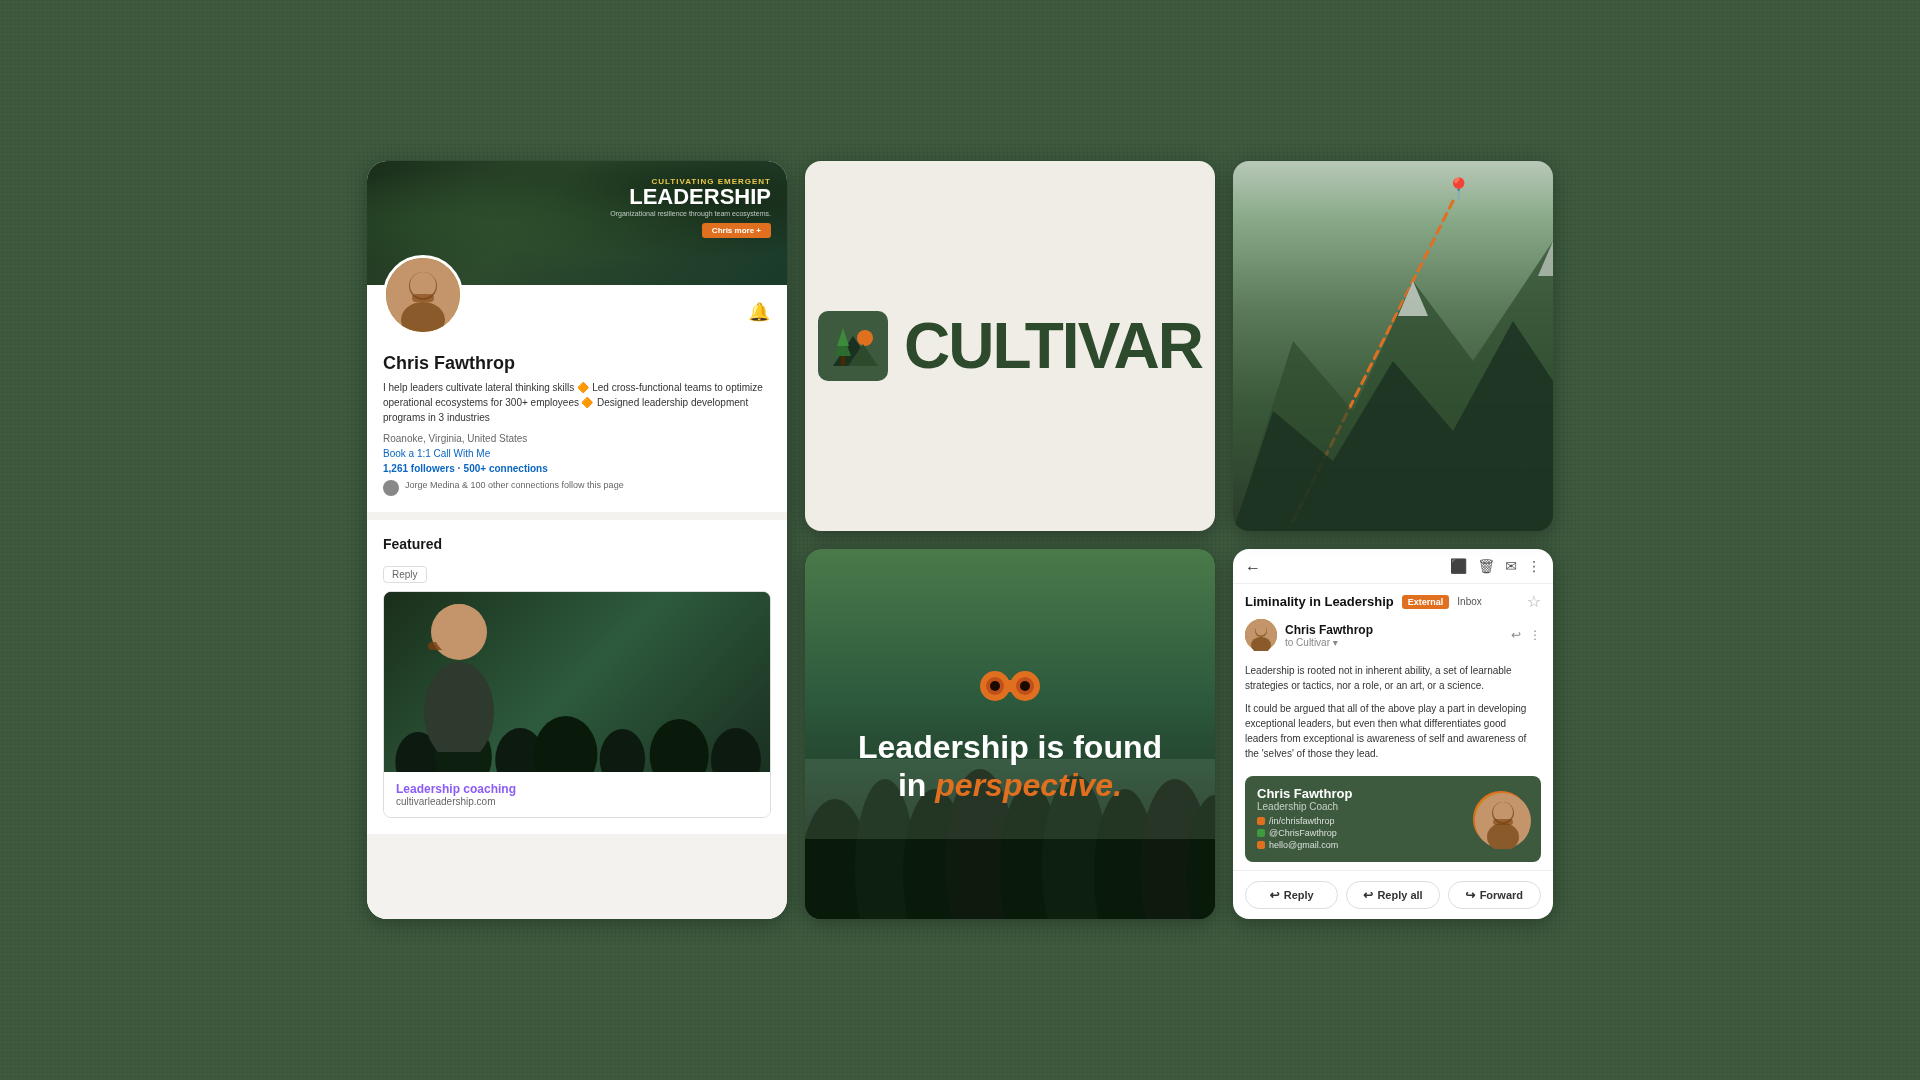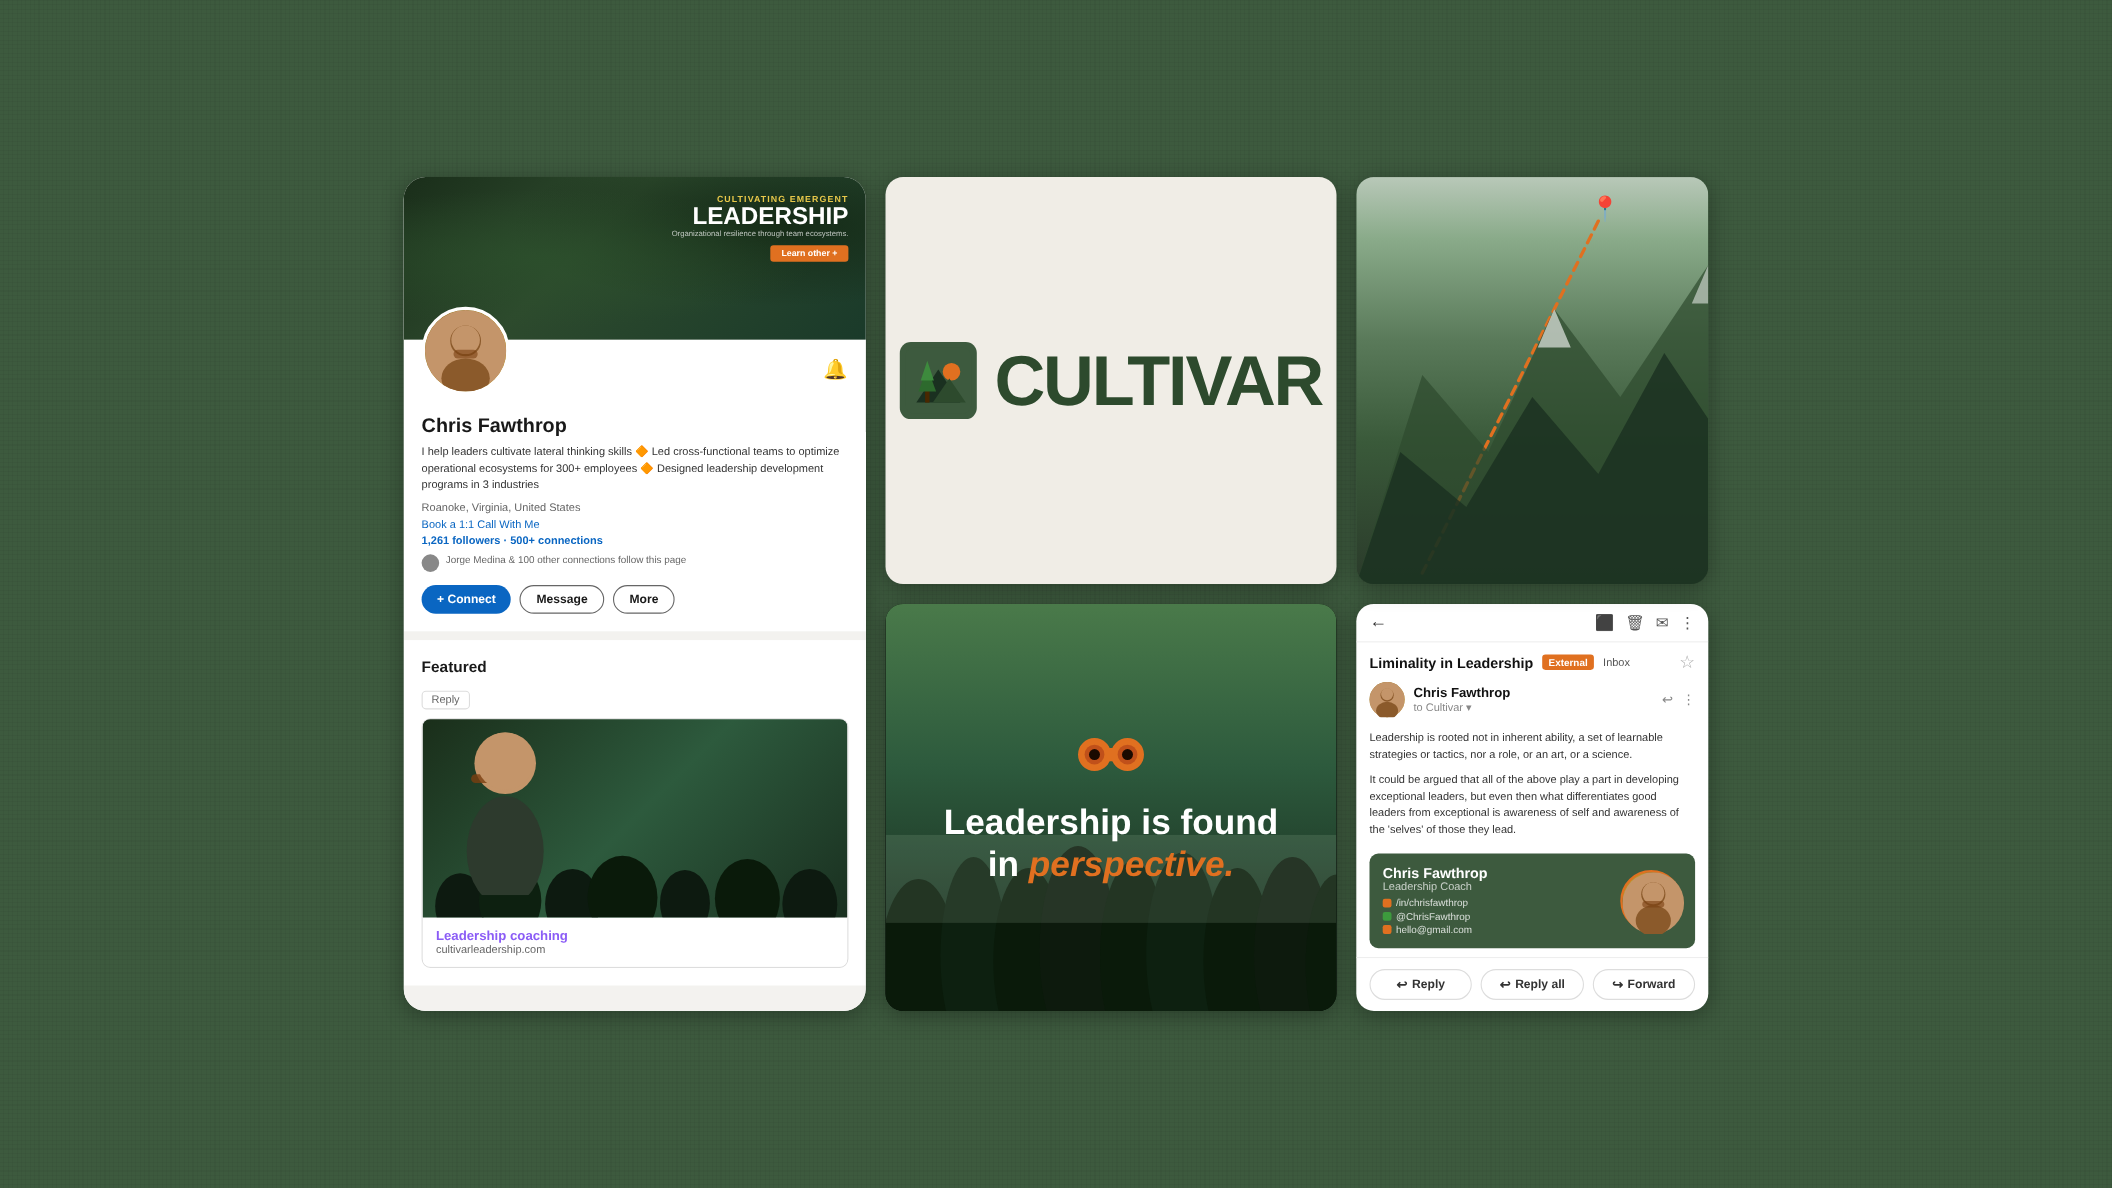--- a/index.html
+++ b/index.html
@@ -57,21 +57,21 @@
     .linkedin-card .phone-frame {
       width: 100%;
       height: 100%;
       background: #f3f2ef;
       overflow-y: auto;
       scrollbar-width: none;
     }
 
     .linkedin-banner {
       width: 100%;
-      height: 148px;
+      height: 124px;
       background: linear-gradient(135deg, #1a2e1a 0%, #2d4a2d 40%, #1a3a2a 100%);
       position: relative;
       overflow: hidden;
     }
 
     .linkedin-banner::before {
       content: '';
       position: absolute;
       inset: 0;
       background: 
@@ -625,21 +625,21 @@
 <div class="grid-container">
 
   <div class="linkedin-card card">
     <div class="phone-frame">
 
       <div class="linkedin-banner">
         <div class="banner-text">
           <div class="banner-title-small">CULTIVATING EMERGENT</div>
           <div class="banner-title-main">LEADERSHIP</div>
           <div class="banner-subtitle">Organizational resilience through team ecosystems.</div>
-          <div class="banner-cta">Learn other +</div>
+          <div class="banner-cta">Chris more +</div>
         </div>
       </div>
 
       <div class="profile-section">
         <div class="avatar-wrapper">
           <div class="avatar-circle">
             <svg width="74" height="74" viewBox="0 0 74 74">
               <circle cx="37" cy="37" r="37" fill="#c4956a"></circle>
               <circle cx="37" cy="28" r="14" fill="#8B5A2B"></circle>
               <ellipse cx="37" cy="62" rx="22" ry="18" fill="#8B5A2B"></ellipse>
@@ -651,27 +651,20 @@
         <div class="bell-icon">🔔</div>
         <div class="profile-name">Chris Fawthrop</div>
         <div class="profile-bio">I help leaders cultivate lateral thinking skills 🔶 Led cross-functional teams to optimize operational ecosystems for 300+ employees 🔶 Designed leadership development programs in 3 industries</div>
         <div class="profile-location">Roanoke, Virginia, United States</div>
         <a class="profile-link">Book a 1:1 Call With Me</a>
         <div class="profile-stats">1,261 followers · 500+ connections</div>
         <div class="profile-connections">
           <div class="conn-avatar"></div>
           <span>Jorge Medina &amp; 100 other connections follow this page</span>
         </div>
-        <div class="action-buttons">
-          <button class="btn-connect">
-              <span>+ Connect</span>
-            </button>
-          <button class="btn-message">Message</button>
-          <button class="btn-more">More</button>
-        </div>
       </div>
 
       <div class="divider"></div>
 
       <div class="featured-section">
         <div class="featured-title">Featured</div>
         <span class="link-label">Reply</span>
         <div class="featured-card">
           <div class="featured-card-banner">
 

